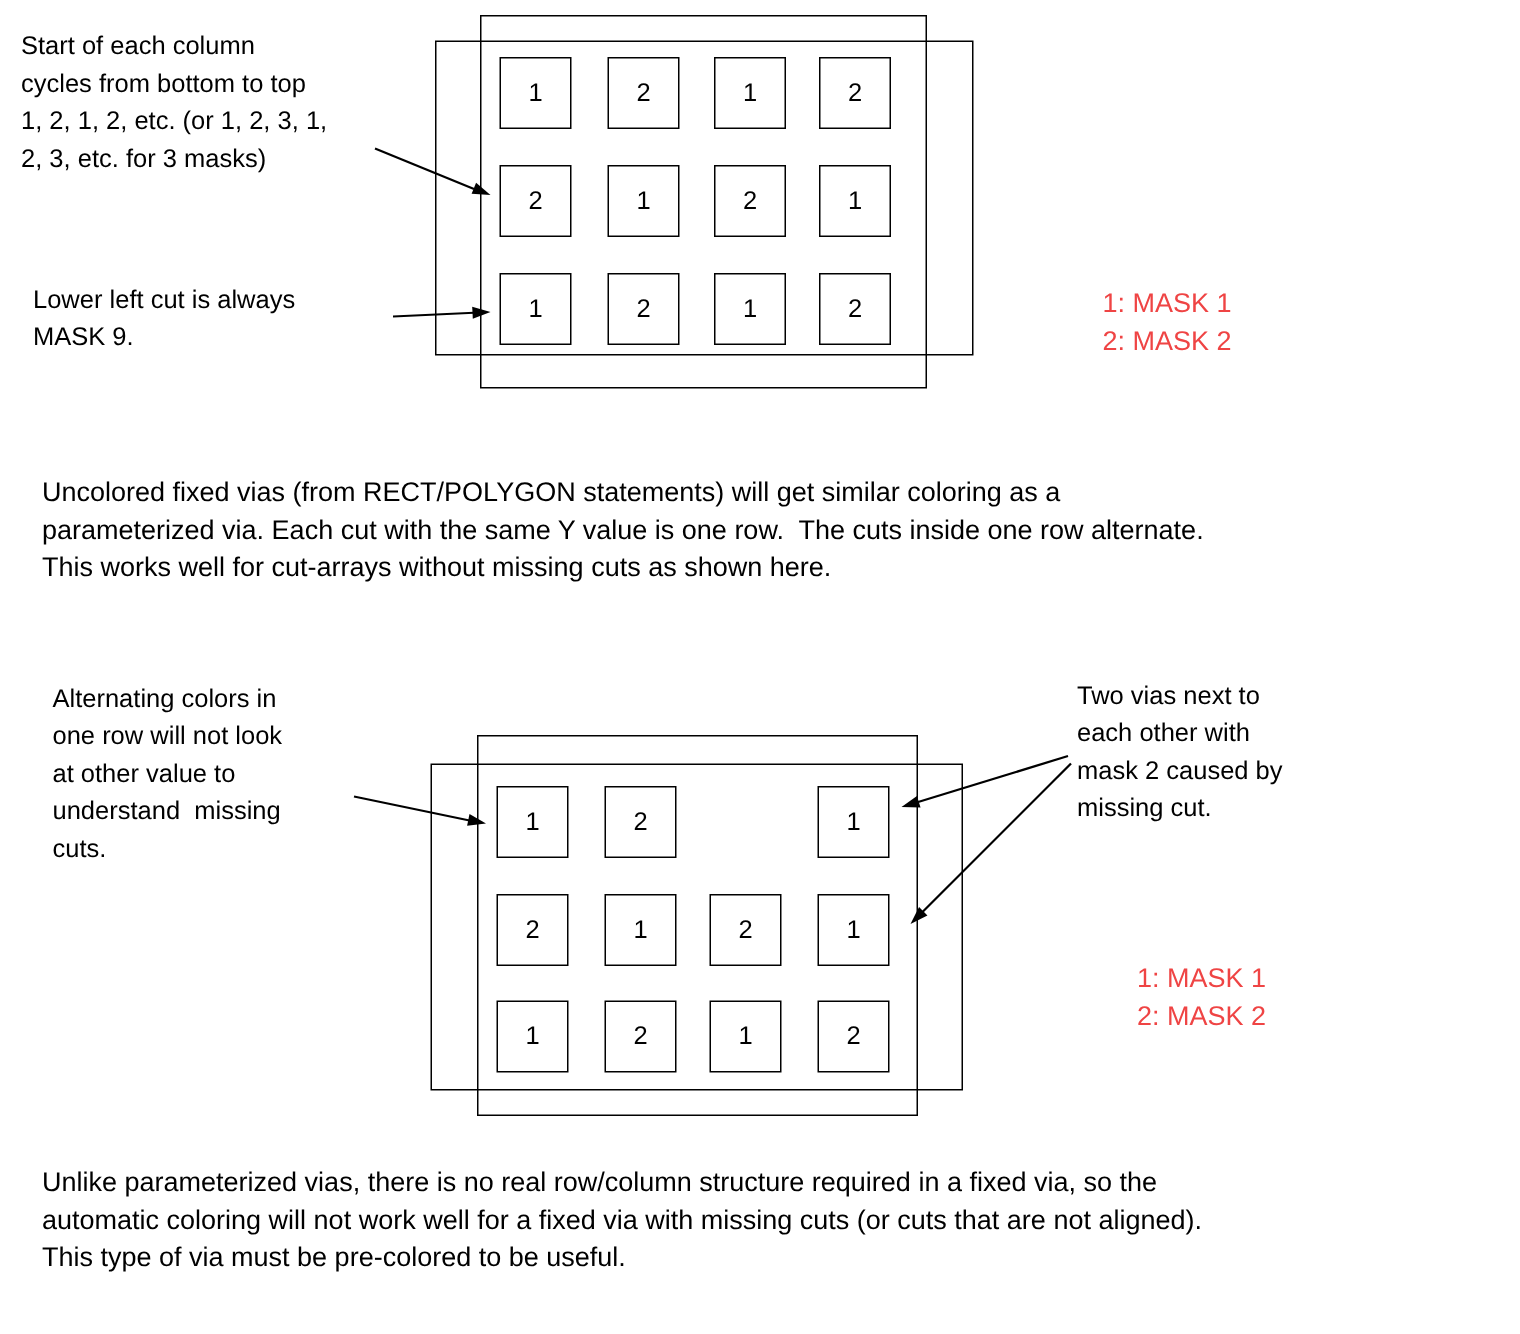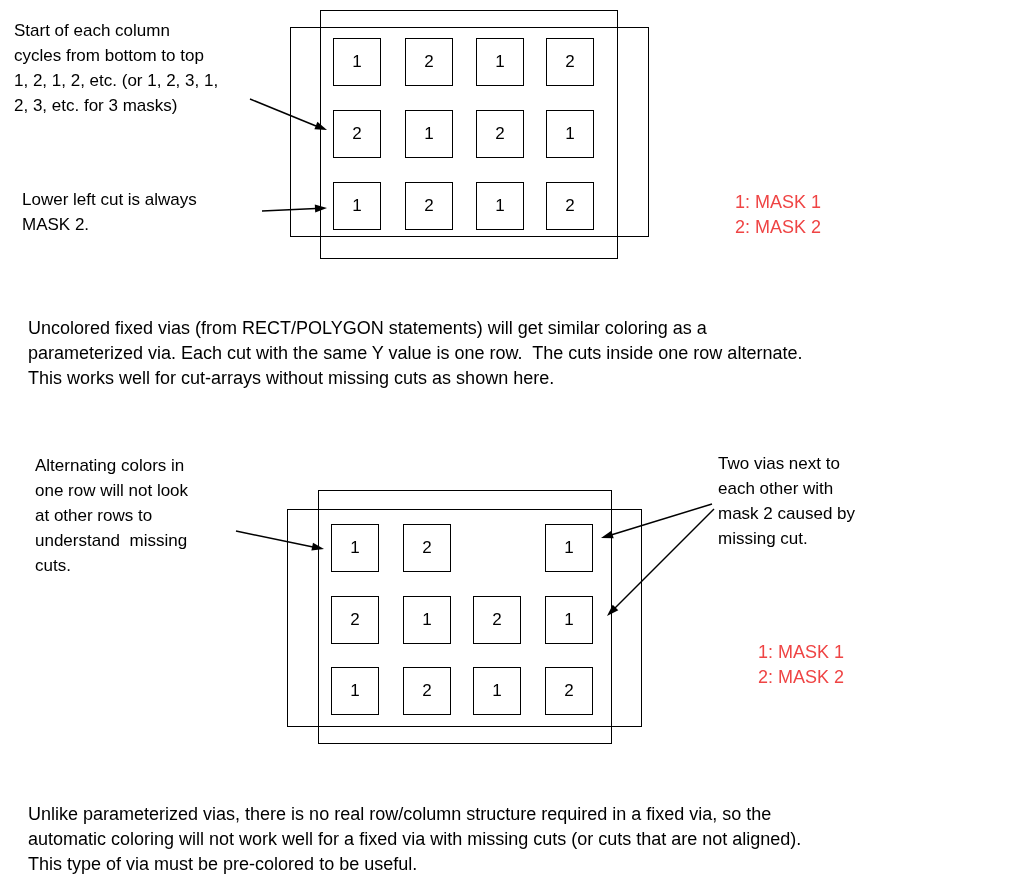--- a/index.html
+++ b/index.html
@@ -78,21 +78,21 @@
   <div class="cut" style="left:333px; top:182px;">1</div>
   <div class="cut" style="left:405px; top:182px;">2</div>
   <div class="cut" style="left:476px; top:182px;">1</div>
   <div class="cut" style="left:546px; top:182px;">2</div>
 
   <div class="txt" style="left:14px; top:18px; width:255px;">Start of each column
 cycles from bottom to top
 1, 2, 1, 2, etc. (or 1, 2, 3, 1,
 2, 3, etc. for 3 masks)</div>
   <div class="txt" style="left:22px; top:187px; width:255px;">Lower left cut is always
-MASK 2.</div>
+MASK 9.</div>
 
   <div class="legend" style="left:735px; top:190px;">
     <div>1: MASK 1</div>
     <div>2: MASK 2</div>
   </div>
 
   <div class="para" style="left:28px; top:316px; width:950px;">Uncolored fixed vias (from RECT/POLYGON statements) will get similar coloring as a
 parameterized via. Each cut with the same Y value is one row.  The cuts inside one row alternate.
 This works well for cut-arrays without missing cuts as shown here.</div>
 
@@ -108,34 +108,34 @@
   <div class="cut" style="left:473px; top:596px;">2</div>
   <div class="cut" style="left:545px; top:596px;">1</div>
 
   <div class="cut" style="left:331px; top:667px;">1</div>
   <div class="cut" style="left:403px; top:667px;">2</div>
   <div class="cut" style="left:473px; top:667px;">1</div>
   <div class="cut" style="left:545px; top:667px;">2</div>
 
   <div class="txt" style="left:35px; top:453px; width:215px;">Alternating colors in
 one row will not look
-at other rows to
+at other value to
 understand  missing
 cuts.</div>
   <div class="txt" style="left:718px; top:451px; width:190px;">Two vias next to
 each other with
 mask 2 caused by
 missing cut.</div>
 
   <div class="legend" style="left:758px; top:640px;">
     <div>1: MASK 1</div>
     <div>2: MASK 2</div>
   </div>
 
-  <div class="para" style="left:28px; top:802px; width:960px;">Unlike parameterized vias, there is no real row/column structure required in a fixed via, so the
+  <div class="para" style="left:28px; top:776px; width:960px;">Unlike parameterized vias, there is no real row/column structure required in a fixed via, so the
 automatic coloring will not work well for a fixed via with missing cuts (or cuts that are not aligned).
 This type of via must be pre-colored to be useful.</div>
 
   <svg class="overlay" viewBox="0 0 1013 889" aria-hidden="true">
 
     <g>
       <line x1="250" y1="99" x2="316" y2="126"></line>
       <polygon points="327,130 314.4,129.2 317.4,121.8"></polygon>
     </g>
 

